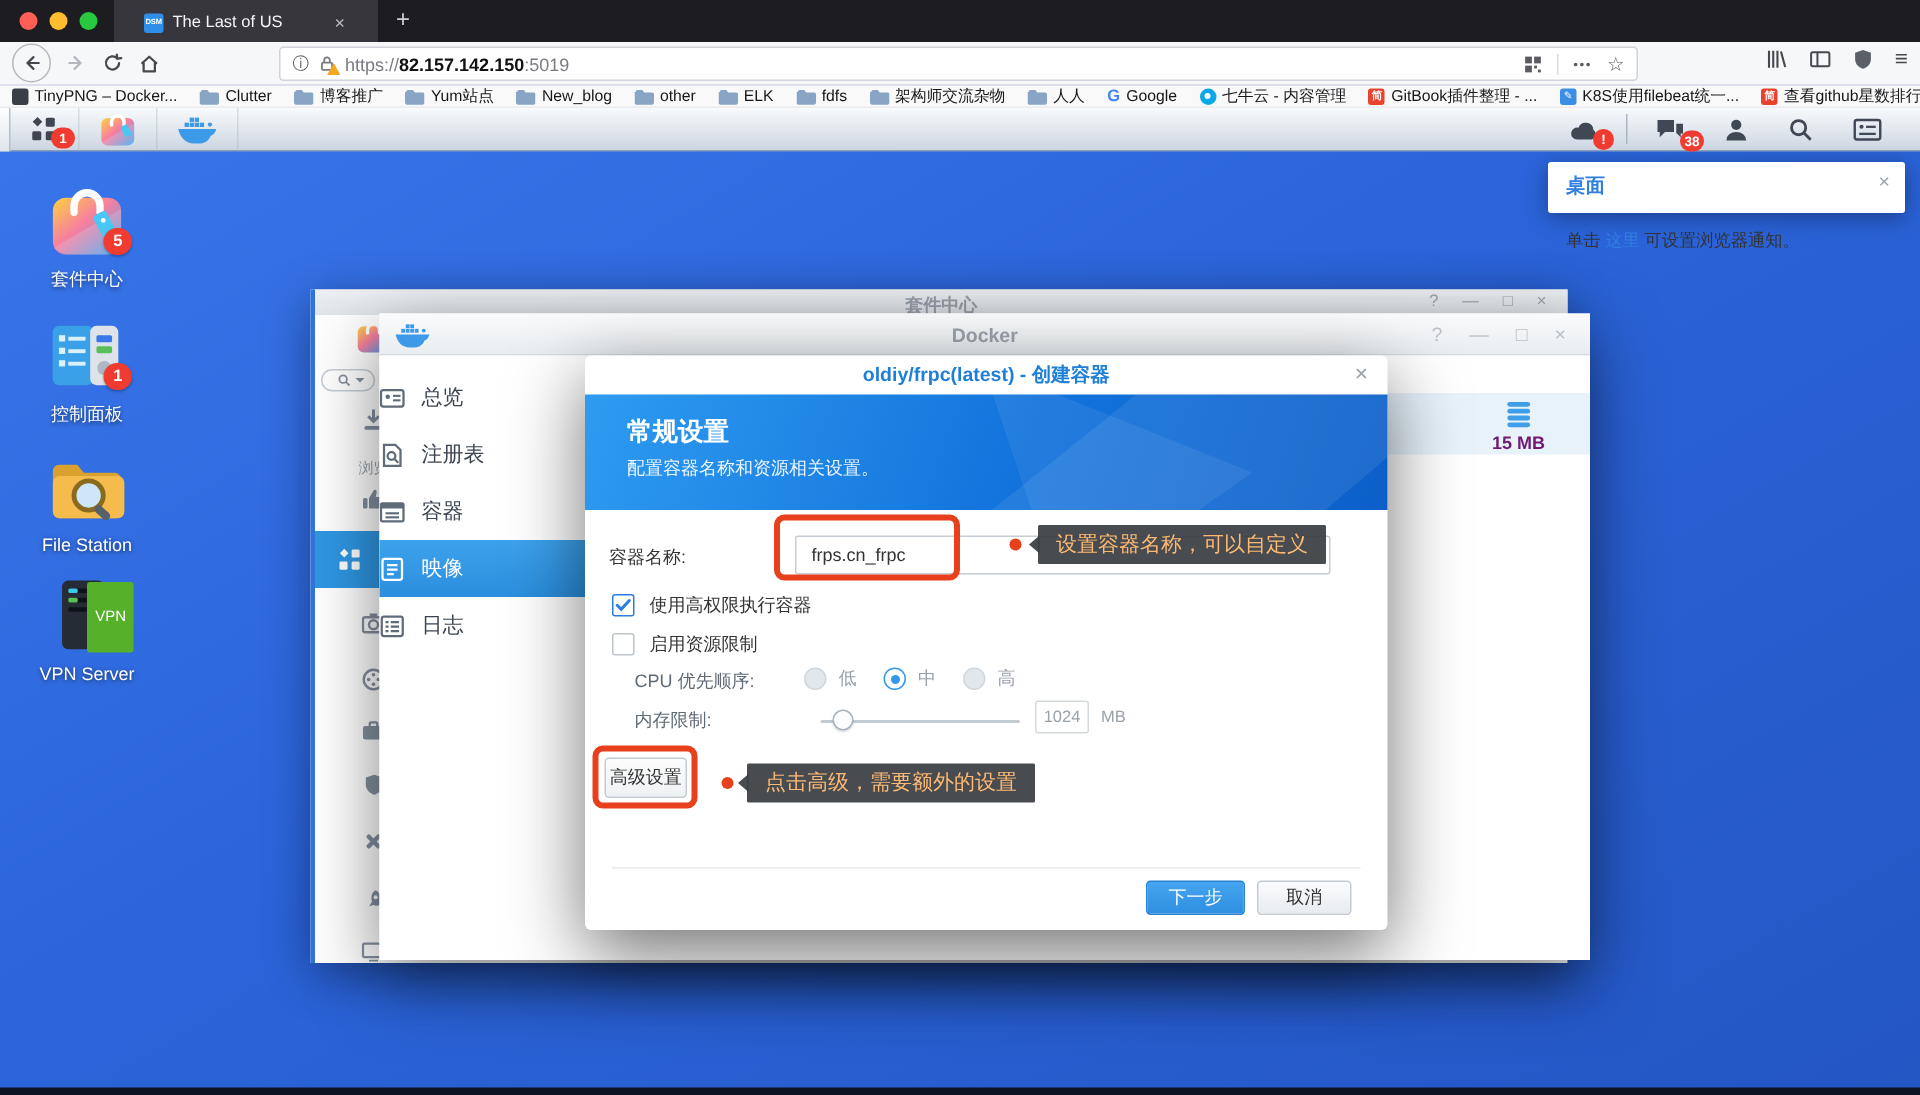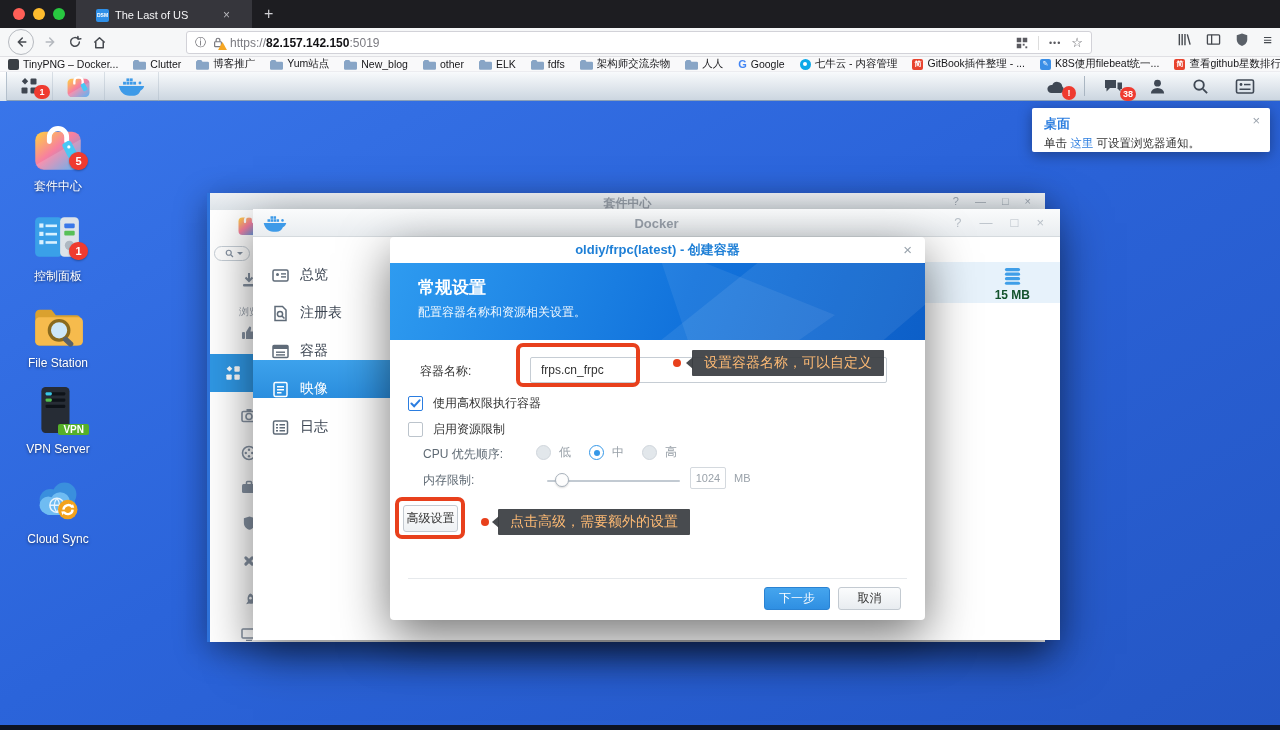--- a/index.html
+++ b/index.html
@@ -48,29 +48,29 @@
   .badge{position:absolute;background:#ef3b30;color:#fff;border-radius:9px;font-size:9px;font-weight:bold;min-width:16px;height:14px;line-height:14px;text-align:center;padding:0 3px}
   .dsm-right{margin-left:auto;display:flex;align-items:center;gap:4px;padding-right:14px}
   .dsm-rbtn{position:relative;padding:0 11px;height:29px;display:flex;align-items:center;color:#3f4854}
   .dsm-sep{width:1px;height:20px;background:#aab6c2;margin:0 4px}
 
   
   .dicon{position:absolute;left:10px;width:96px;text-align:center;z-index:5}
   .dart{width:52px;height:52px;margin:0 auto;position:relative}
   .dlabel{margin-top:4px;color:#fff;font-size:12px;text-shadow:0 1px 3px rgba(0,0,0,.55);white-space:nowrap}
   .dbadge{position:absolute;right:-4px;bottom:4px;background:#ef3b30;color:#fff;border-radius:10px;min-width:19px;height:18px;line-height:18px;font-size:11px;font-weight:bold;text-align:center;padding:0 3px;box-shadow:0 1px 2px rgba(0,0,0,.3)}
-  .vpn-tag{position:absolute;right:-5px;bottom:3px;background:#56b02a;color:#fff;font-size:10px;font-weight:bold;padding:0 5px;border-radius:2px}
+  .vpn-tag{position:absolute;right:-5px;bottom:3px;background:#56b02a;color:#fff;font-size:10px;font-weight:normal;padding:18px 5px;border-radius:2px}
   .yaml-doc{width:38px;height:48px;background:#fff;border-radius:2px;margin:2px auto 0;position:relative;box-shadow:0 1px 3px rgba(0,0,0,.3)}
   .yaml-doc::after{content:"";position:absolute;right:0;top:0;border-style:solid;border-width:0 11px 11px 0;border-color:transparent #b9c4d0 transparent transparent}
 
   
-  .notif{position:absolute;left:1032px;top:108px;width:238px;height:44px;background:#fff;border-radius:2px;box-shadow:0 3px 14px rgba(0,0,0,.35);padding:7px 12px;z-index:60}
+  .notif{position:absolute;left:1032px;top:108px;width:238px;height:34px;background:#fff;border-radius:2px;box-shadow:0 3px 14px rgba(0,0,0,.35);padding:7px 12px;z-index:60}
   .notif-title{color:#2e7fe0;font-size:13px;font-weight:bold}
   .notif-close{position:absolute;right:10px;top:5px;color:#9aa2ac;font-size:13px}
-  .notif-body{font-size:11.5px;color:#333;margin-top:3px}
+  .notif-body{font-size:11.5px;color:#333;margin-top:20px}
   .notif-link{color:#2e7fe0}
 
   
   .pkg-win{position:absolute;left:207px;top:193px;width:838px;height:449px;background:#fff;z-index:20;box-shadow:0 8px 30px rgba(0,0,0,.4);border-left:3px solid #2f74dd}
   .pkg-titlebar{height:17px;background:linear-gradient(#eef1f4,#dfe5ea);position:relative}
   .pkg-title{position:absolute;left:0;right:0;top:2px;text-align:center;color:#98a0aa;font-size:12px;font-weight:bold}
   .pkg-ctrl{position:absolute;right:14px;top:2px;display:flex;gap:16px;color:#9aa4ae;font-size:11px}
   .pkg-sliver{position:absolute;left:0;top:17px;bottom:0;width:46px;background:#fff}
   .pkg-item{position:absolute;left:16px;width:46px;display:flex;justify-content:center;color:#8490a0}
   .pkg-pill{left:4px;width:36px;height:15px;border:1px solid #c6ced6;border-radius:8px;display:flex;align-items:center;gap:3px;padding-left:4px}
@@ -78,28 +78,28 @@
   .pkg-browse{font-size:10px;color:#9aa2ac}
   .pkg-sel{position:absolute;left:0;width:46px;height:38px;background:#2f97e4;display:flex;align-items:center;justify-content:center;color:#fff}
 
   
   .dock-win{position:absolute;left:253px;top:209px;width:807px;height:431px;background:#fff;z-index:30;box-shadow:0 14px 45px rgba(0,0,0,.5)}
   .dock-titlebar{height:28px;background:linear-gradient(#fafbfc,#e9edf0);border-bottom:1px solid #d5dade;position:relative}
   .dock-title{position:absolute;left:0;right:0;top:7px;text-align:center;color:#99a1ab;font-size:13px;font-weight:bold}
   .dock-whale{position:absolute;left:10px;top:4px}
   .dock-ctrl{position:absolute;right:16px;top:6px;display:flex;gap:18px;color:#b9c0c8;font-size:13px}
   .dock-side{position:absolute;left:0;top:28px;bottom:0;width:182px;background:#fff;padding-top:9px}
-  .ds-item{height:38px;display:flex;align-items:flex-end;gap:11px;padding-left:19px;color:#3c4552;font-size:14px}
+  .ds-item{height:38px;display:flex;align-items:center;gap:11px;color:#3c4552;font-size:14px}
   .ds-item .ds-ic{color:#5f6b78}
   .ds-sel{background:linear-gradient(#3da2ec,#2b8ede);color:#fff}
   .ds-sel .ds-ic{color:#fff}
   .dock-main{position:absolute;left:182px;top:28px;right:0;bottom:0;background:#fff}
   .img-row{position:absolute;top:25px;left:0;right:0;height:41px;background:#e7f2fb}
   .img-cell{position:absolute;right:30px;top:5px;text-align:center}
-  .img-size{margin-top:2px;font-size:12px;font-weight:bold;color:#14532d}
+  .img-size{margin-top:2px;font-size:12px;font-weight:bold;color:#701a75}
 
   
   .modal{position:absolute;left:390px;top:237px;width:535px;height:383px;background:#fff;border-radius:4px;box-shadow:0 16px 50px rgba(0,0,0,.55);z-index:40}
   .m-head{height:26px;position:relative;display:flex;align-items:center;justify-content:center}
   .m-title{color:#1e7fd6;font-size:13px;font-weight:bold}
   .m-close{position:absolute;right:13px;top:4px;color:#98a2ac;font-size:15px}
   .m-banner{position:absolute;top:26px;left:0;right:0;height:77px;background:linear-gradient(110deg,#2e9bf0 0%,#1273dc 55%,#0d5fc8 100%);overflow:hidden}
   .poly1{position:absolute;right:-30px;top:-50px;width:300px;height:220px;background:rgba(255,255,255,.08);clip-path:polygon(55% 0,100% 30%,40% 100%,0 60%)}
   .poly2{position:absolute;right:90px;top:-20px;width:180px;height:160px;background:rgba(255,255,255,.07);clip-path:polygon(0 0,100% 45%,30% 100%)}
   .m-sect{position:absolute;left:28px;top:13px;color:#fff;font-size:17px;font-weight:bold}
@@ -425,39 +425,20 @@
           <rect x="13" y="6" width="19" height="3" rx="1" fill="#0e1319"></rect>
           <rect x="13" y="12" width="19" height="3" rx="1" fill="#0e1319"></rect>
           <rect x="13" y="18" width="19" height="3" rx="1" fill="#0e1319"></rect>
           <rect x="13" y="6" width="6" height="3" rx="1" fill="#39c8e8"></rect>
           <rect x="13" y="12" width="6" height="3" rx="1" fill="#56c054"></rect>
         </svg>
       <span class="vpn-tag">VPN</span>
     </div>
     <div class="dlabel">VPN Server</div>
   </div>
-  <div class="dicon" style="top:476px">
-    <div class="dart">
-      <svg width="52" height="52" viewBox="0 0 48 48">
-          <circle cx="17" cy="22" r="10" fill="#3a8fdd"></circle>
-          <circle cx="30" cy="17" r="11" fill="#3a8fdd"></circle>
-          <rect x="12" y="20" width="28" height="12" rx="6" fill="#3a8fdd"></rect>
-          <circle cx="15" cy="27" r="8" fill="#6fbcf2"></circle>
-          <circle cx="26" cy="24" r="9" fill="#6fbcf2"></circle>
-          <rect x="11" y="26" width="24" height="10" rx="5" fill="#6fbcf2"></rect>
-          <circle cx="23" cy="27" r="6.5" fill="none" stroke="#e8f4fd" stroke-width="1.4"></circle>
-          <path d="M16.5 27 h13 M23 20.5 c-3 4-3 9 0 13 M23 20.5 c3 4 3 9 0 13" stroke="#e8f4fd" stroke-width="1.2" fill="none"></path>
-          <circle cx="33" cy="31" r="9" fill="#f2a21d"></circle>
-          <path d="M29 31 a4.5 4.5 0 0 1 8-2.5 M37.5 31 a4.5 4.5 0 0 1-8 2.5" stroke="#fff" stroke-width="2.2" fill="none"></path>
-          <path d="M37.8 25.8 l1.2 3.4-3.3.2 z" fill="#fff"></path>
-          <path d="M28.2 36.2 l-1.2-3.4 3.3-.2 z" fill="#fff"></path>
-        </svg>
-    </div>
-    <div class="dlabel">Cloud Sync</div>
-  </div>
 
   <div class="pkg-win">
     <div class="pkg-titlebar">
       <span class="pkg-title">套件中心</span>
       <span class="pkg-ctrl">
         <span>?</span>
         <span>—</span>
         <span>□</span>
         <span>×</span>
       </span>
@@ -640,21 +621,21 @@
       <span class="m-title">oldiy/frpc(latest) - 创建容器</span>
       <span class="m-close">×</span>
     </div>
     <div class="m-banner">
       <span class="poly1"></span>
       <span class="poly2"></span>
       <span class="m-sect">常规设置</span>
       <span class="m-sub">配置容器名称和资源相关设置。</span>
     </div>
 
-    <span class="f-label" style="left:30px;top:126px">容器名称:</span>
+    <span class="f-label" style="left:16px;top:126px">容器名称:</span>
     <input class="name-input" type="text" value="frps.cn_frpc" style="">
     <span class="hibox" style="left:126px;top:106px;width:124px;height:44px"></span>
     <span class="reddot" style="left:283px;top:122px"></span>
     <span class="tip" style="left:302px;top:113px">设置容器名称，可以自定义</span>
 
     <div class="chk-row" style="top:158px">
       <span class="chk chk-on">
         <svg width="11" height="9" viewBox="0 0 12 10" fill="none" stroke="#2b7de0" stroke-width="2.2" stroke-linecap="round">
             <path d="M1.5 5 L4.5 8 L10.5 1.5"></path>
           </svg>

